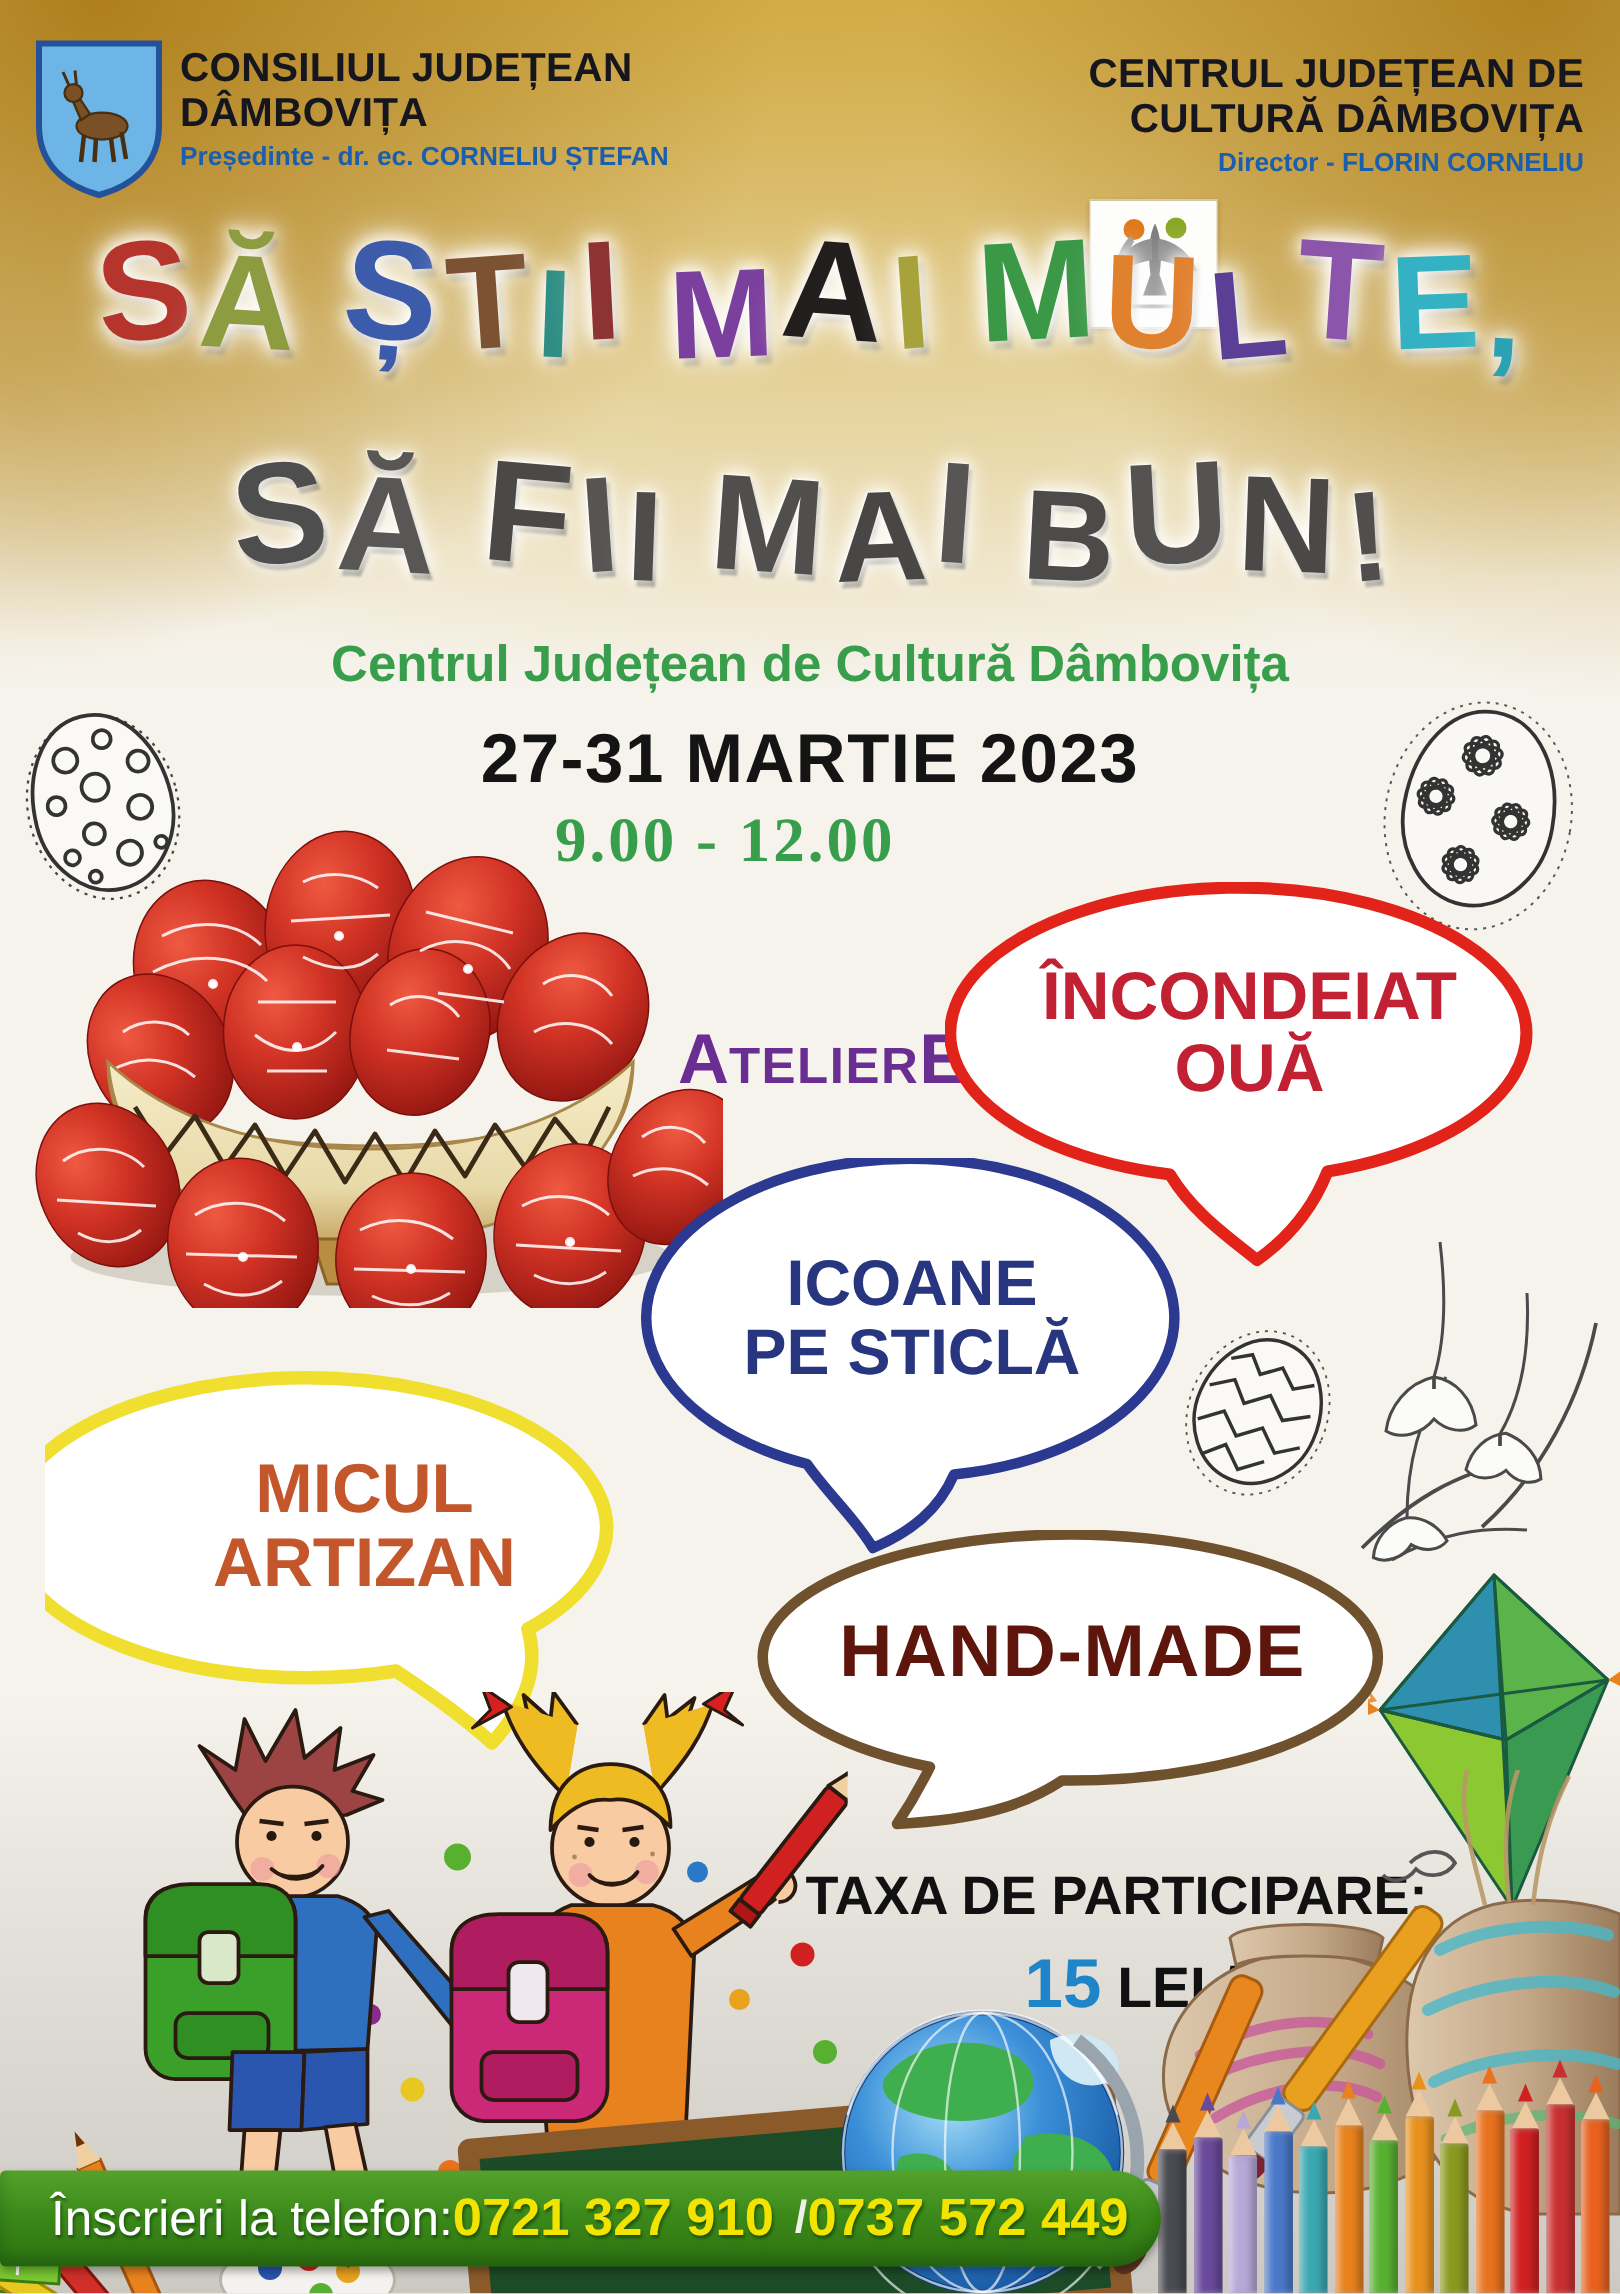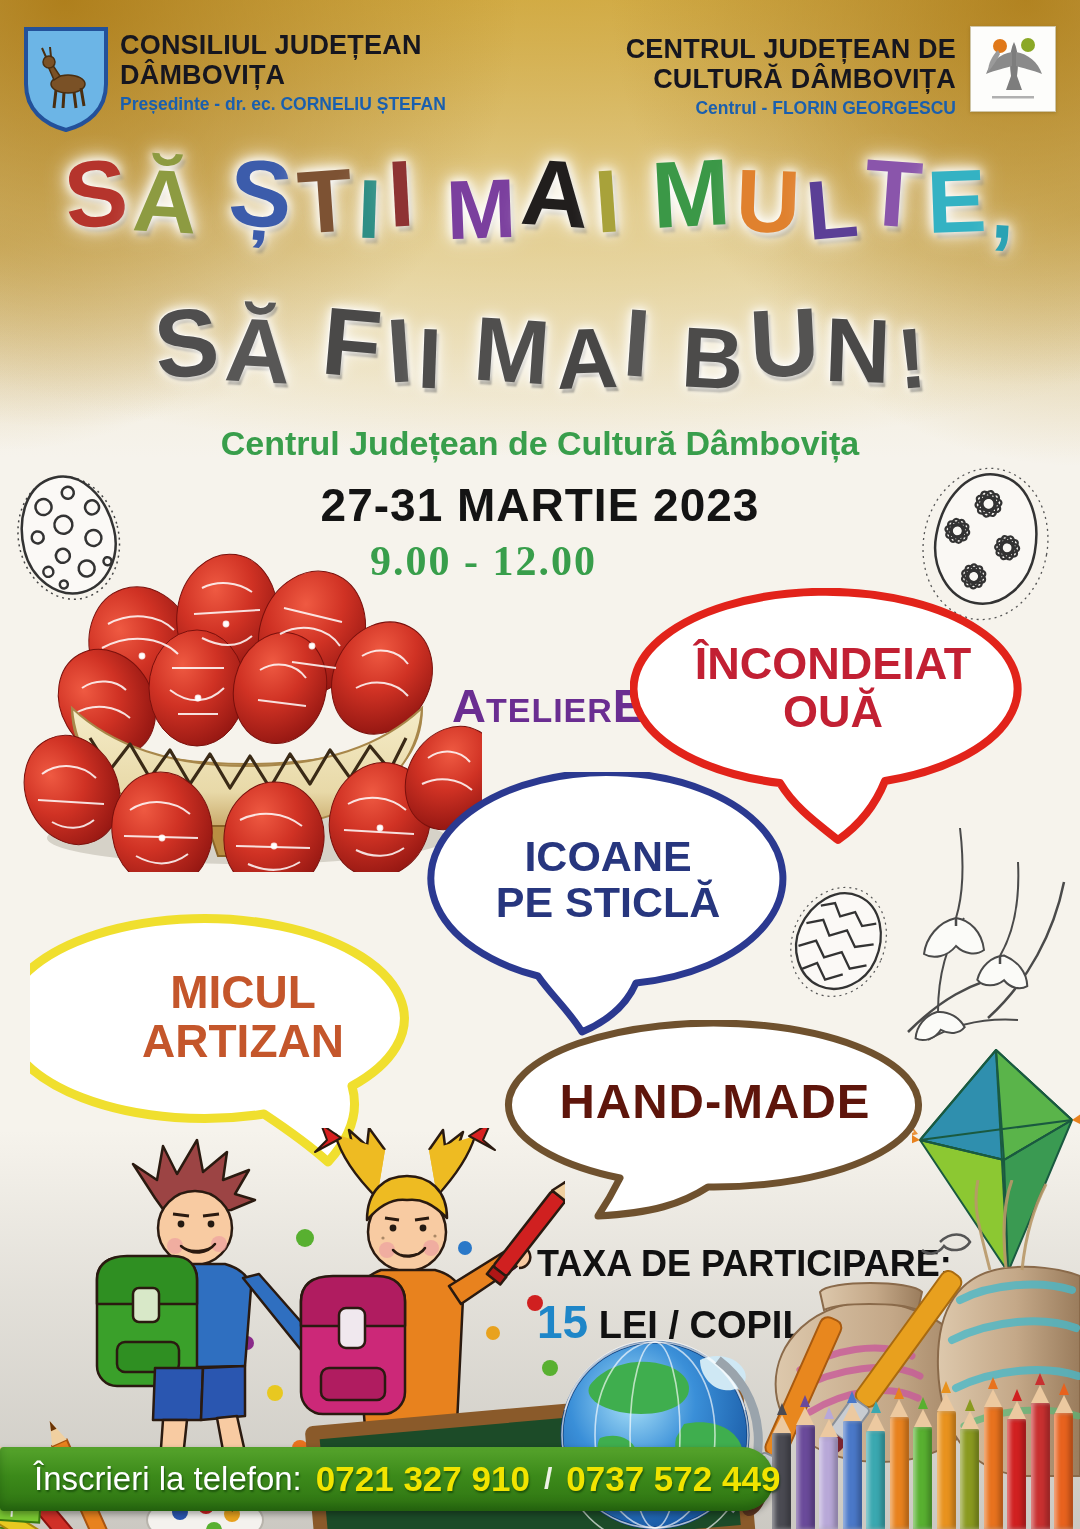--- a/index.html
+++ b/index.html
@@ -15,21 +15,21 @@
       radial-gradient(34% 18% at 0% 16%, rgba(190,150,50,.42), rgba(190,150,50,0) 75%),
       linear-gradient(180deg, rgba(186,140,26,.5) 0%, rgba(220,194,112,.26) 14%, rgba(246,242,230,0) 30%);}
   .bg-bottom{position:absolute;left:0;top:1130px;width:1080px;height:399px;pointer-events:none;
     background:linear-gradient(180deg, rgba(150,148,140,0) 0%, rgba(152,150,144,.20) 40%, rgba(134,132,126,.38) 100%);}
   
   .hdr-left{position:absolute;left:24px;top:26px;display:flex;gap:12px;}
   .shield{width:84px;height:106px;flex:none;}
   .hdr-left-text{padding-top:4px;}
   .org-name{font-size:27px;line-height:30px;font-weight:bold;color:#16161f;letter-spacing:.2px;}
   .org-sub{margin-top:4px;font-size:17.5px;font-weight:bold;color:#1a5fae;}
-  .hdr-right{position:absolute;right:24px;top:26px;display:flex;gap:14px;align-items:flex-start;}
+  .hdr-right{position:absolute;right:24px;top:26px;display:flex;gap:14px;align-items:flex-start;flex-direction:column;}
   .hdr-right-text{text-align:right;padding-top:8px;}
   .logo-box{width:84px;height:84px;background:#fdfdfb;border:1px solid #cfc6a8;box-shadow:0 1px 3px rgba(120,90,20,.4);flex:none;display:flex;align-items:center;justify-content:center;}
   
   .title-row{position:absolute;left:0;width:1080px;text-align:center;white-space:nowrap;}
   #title-line1{top:146px;}
   #title-line2{top:294px;}
   .tletter{display:inline-block;font-weight:900;letter-spacing:0;margin:0 3px;
     text-shadow:0 0 10px #fff,0 0 16px #fff,0 0 26px rgba(255,255,255,.9),3px 5px 3px rgba(40,40,40,.35);}
   .tspace{display:inline-block;width:26px;}
   .gray-letter{text-shadow:0 0 10px #fff,0 0 18px #fff,2px 4px 2px rgba(20,20,20,.45),-1px -1px 0 rgba(255,255,255,.5);}
@@ -43,31 +43,31 @@
   .ateliere .small{font-size:34px;letter-spacing:1px;}
   
   .bubble{position:absolute;}
   .bubble svg{position:absolute;left:0;top:0;}
   .bubble-text{position:absolute;width:100%;text-align:center;font-weight:800;line-height:1.06;}
   .bub-red .bubble-text{color:#c22033;font-size:45px;top:52px;}
   .bub-blue .bubble-text{color:#27367e;font-size:43px;top:62px;}
   .bub-yellow .bubble-text{color:#c4562b;font-size:46px;top:56px;}
   .bub-brown .bubble-text{color:#5e150b;font-size:49px;top:56px;letter-spacing:1px;}
   
-  .fee{position:absolute;left:537px;top:1243px;white-space:nowrap;}
+  .fee{position:absolute;left:537px;top:1243px;white-space:nowrap;text-align:right;}
   .fee-label{font-size:36px;font-weight:800;color:#111;}
   .fee-line2{margin-top:10px;font-size:38px;font-weight:800;color:#111;}
   .fee-amount{color:#1e86c8;font-size:46px;}
   
   .footer-bar{position:absolute;left:0;top:1447px;width:774px;height:64px;z-index:9;
     background:linear-gradient(180deg,#56a42c 0%,#3c8a1a 45%,#2e7312 100%);
     border-radius:4px 34px 34px 4px;box-shadow:0 3px 6px rgba(0,0,0,.35), inset 0 -6px 10px rgba(0,40,0,.25);
     display:flex;align-items:center;padding-left:34px;box-sizing:border-box;white-space:nowrap;}
   .footer-label{color:#fff;font-size:33px;font-weight:400;text-shadow:1px 2px 2px rgba(0,40,0,.5);}
-  .footer-phone{color:#f2e400;font-size:35px;font-weight:800;margin-left:14px;text-shadow:1px 2px 2px rgba(0,40,0,.5);}
+  .footer-phone{color:#f2e400;font-size:35px;font-weight:800;text-shadow:1px 2px 2px rgba(0,40,0,.5);}
   .footer-sep{color:#eef2e6;font-size:30px;font-weight:700;margin-left:14px;}
   
   .deco{position:absolute;pointer-events:none;}
   
   #pencil-row{position:absolute;left:772px;top:1384px;width:308px;height:145px;z-index:6;pointer-events:none;}
   .pencil{position:absolute;bottom:0;width:19px;}
   .pencil .lead{margin:0 auto;width:0;height:0;border-left:5px solid transparent;border-right:5px solid transparent;}
   .pencil .wood{margin:0 auto;width:0;height:0;border-left:9.5px solid transparent;border-right:9.5px solid transparent;}
   .pencil .body{width:19px;border-radius:2px 2px 0 0;box-shadow:inset 3px 0 4px rgba(255,255,255,.45), inset -4px 0 5px rgba(0,0,0,.25);}
   .z1{z-index:1}.z2{z-index:2}.z3{z-index:3}.z4{z-index:4}.z5{z-index:5}.z6{z-index:6}
@@ -94,21 +94,21 @@
       <div class="org-name">CONSILIUL JUDEȚEAN</div>
       <div class="org-name">DÂMBOVIȚA</div>
       <div class="org-sub">Președinte - dr. ec. CORNELIU ȘTEFAN</div>
     </div>
   </div>
 
   <div class="hdr-right">
     <div class="hdr-right-text">
       <div class="org-name">CENTRUL JUDEȚEAN DE</div>
       <div class="org-name">CULTURĂ DÂMBOVIȚA</div>
-      <div class="org-sub">Centrul - FLORIN GEORGESCU</div>
+      <div class="org-sub">Director - FLORIN CORNELIU</div>
     </div>
     <div class="logo-box">
       <svg width="74" height="74" viewBox="0 0 74 74">
         <circle cx="24" cy="14" r="7" fill="#e07818"></circle>
         <circle cx="52" cy="13" r="7" fill="#8aa826"></circle>
         <path d="M38 10 C34 18 33 30 35 44 L30 58 H46 L41 44 C43 30 42 18 38 10 Z" fill="#7d7d7d"></path>
         <path d="M36 20 C24 22 14 30 10 42 C20 38 30 36 36 34 Z" fill="#8a8a8a"></path>
         <path d="M40 20 C52 22 62 30 66 42 C56 38 46 36 40 34 Z" fill="#8a8a8a"></path>
         <path d="M22 18 C16 24 12 32 12 40 C17 34 21 28 24 22 Z" fill="#9a9a9a"></path>
         <rect x="16" y="64" width="42" height="2.5" fill="#b0b0b0"></rect>

